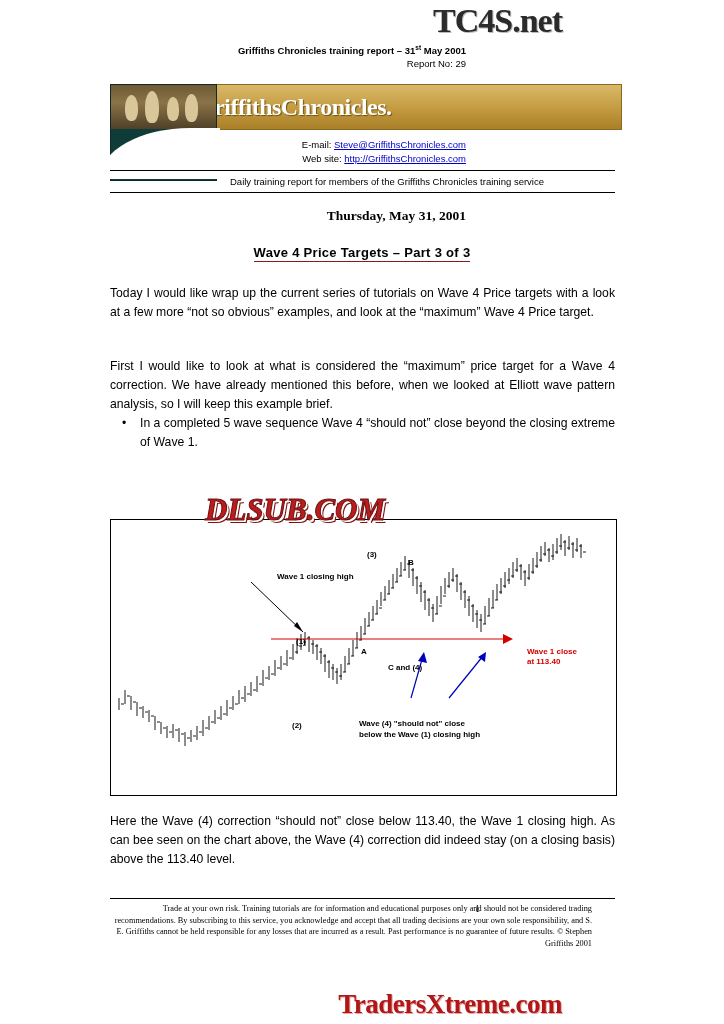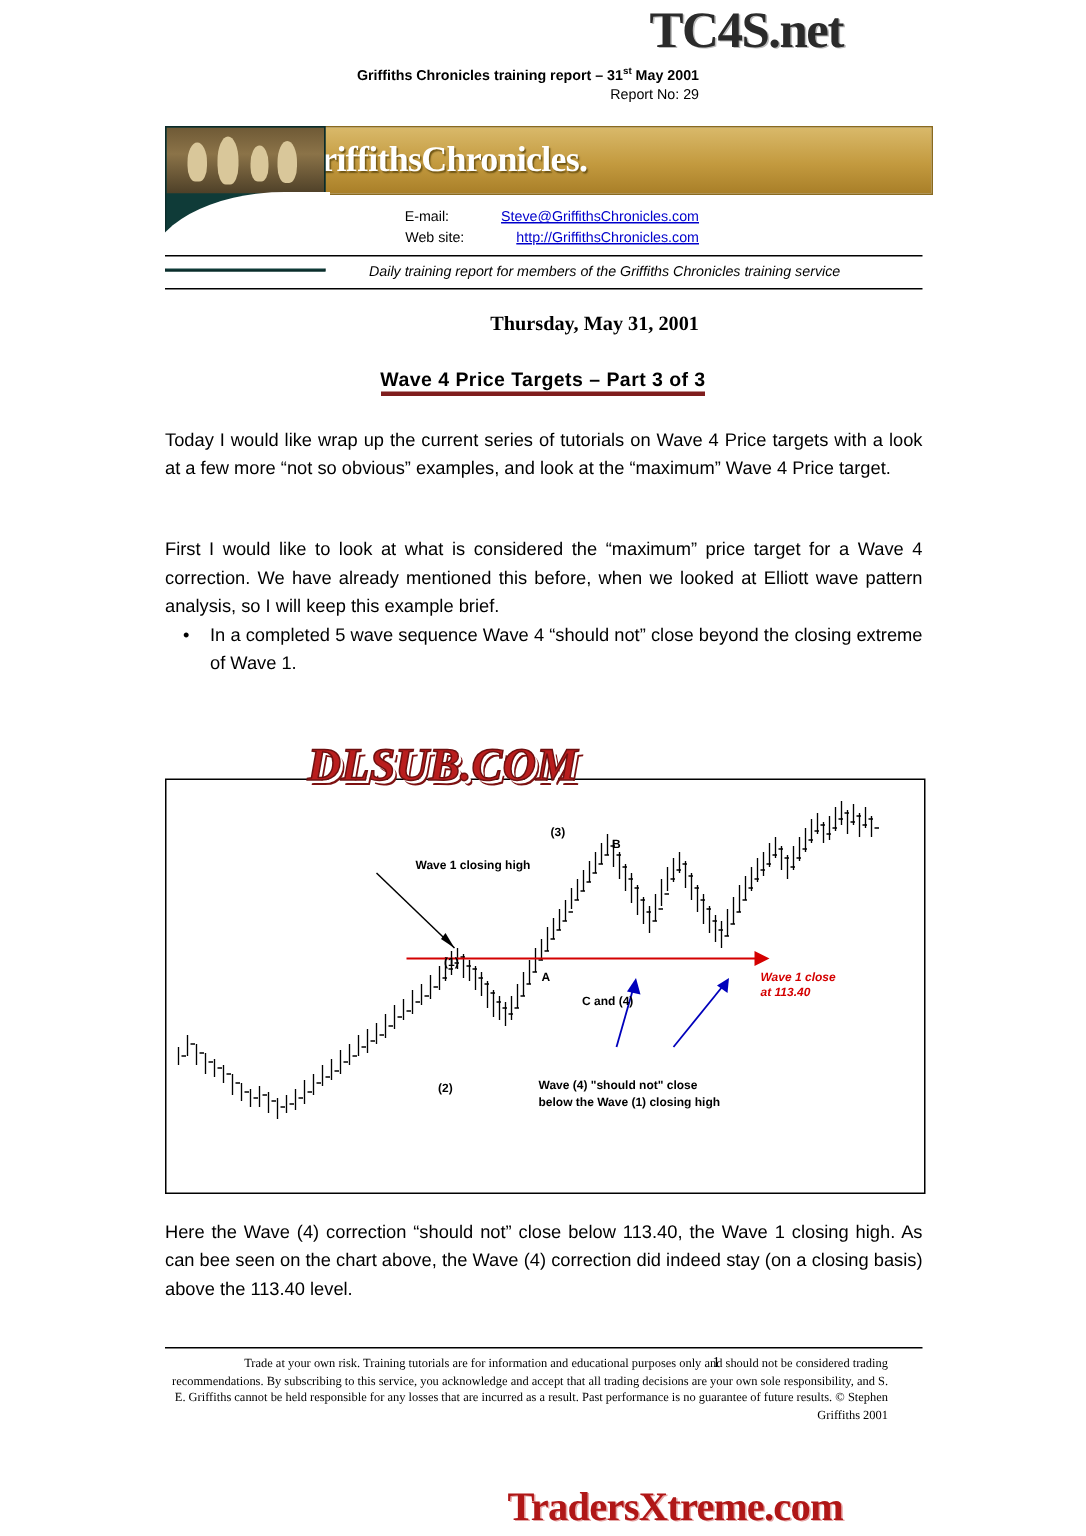--- a/index.html
+++ b/index.html
@@ -131,31 +131,29 @@
     right: 110px;
     top: 138px;
     font-family: "Liberation Sans", sans-serif;
     font-size: 9.5px;
     text-align: right;
     line-height: 14px;
   }
   .contact a {
     color: #0000cc;
     text-decoration: underline;
-    margin-left: 32px;
   }
   .contact .lbl { color: #000; margin-left: 24px; }
 
   .dailyline {
     position: absolute;
-    left: 246px;
+    left: 230px;
     top: 176px;
     font-family: "Liberation Sans", sans-serif;
     font-size: 9.5px;
-    font-style: italic;
   }
   .rule-top {
     position: absolute;
     left: 110px;
     top: 170px;
     width: 505px;
     height: 0;
     border-top: 1px solid #000;
   }
   .rule-bottom {
@@ -181,21 +179,21 @@
     left: 0;
     top: 245px;
     width: 724px;
     text-align: center;
     font-family: "Liberation Sans", sans-serif;
     font-size: 13px;
     font-weight: bold;
     letter-spacing: 0.3px;
   }
   .doc-title span {
-    border-bottom: 3px solid #7f1d1d;
+    border-bottom: 1px solid #7f1d1d;
     padding-bottom: 1px;
   }
 
   .para {
     position: absolute;
     left: 110px;
     width: 505px;
     font-family: "Liberation Sans", sans-serif;
     font-size: 12.2px;
     line-height: 19px;
@@ -375,21 +373,21 @@
       </g>
     </svg>
 
     <div class="clbl" style="left:166px; top:52px;">Wave 1 closing high</div>
     <div class="clbl" style="left:256px; top:30px;">(3)</div>
     <div class="clbl" style="left:297px; top:38px;">B</div>
     <div class="clbl" style="left:185px; top:117px;">(1)</div>
     <div class="clbl" style="left:181px; top:201px;">(2)</div>
     <div class="clbl" style="left:250px; top:127px;">A</div>
     <div class="clbl" style="left:277px; top:143px;">C and (4)</div>
-    <div class="clbl red" style="left:396px; top:127px; line-height:10px;font-style:italic;">
+    <div class="clbl red" style="left:416px; top:127px; line-height:10px;">
       <div>Wave 1 close</div>
       <div>at 113.40</div>
     </div>
     <div class="clbl" style="left:248px; top:198px; line-height:11px;">
       <div>Wave (4) "should not" close</div>
       <div>below the Wave (1) closing high</div>
     </div>
   </div>
 
   <div class="para" style="top:812px;">Here the Wave (4) correction “should not” close below 113.40, the Wave 1 closing high. As can bee seen on the chart above, the Wave (4) correction did indeed stay (on a closing basis) above the 113.40 level.</div>

